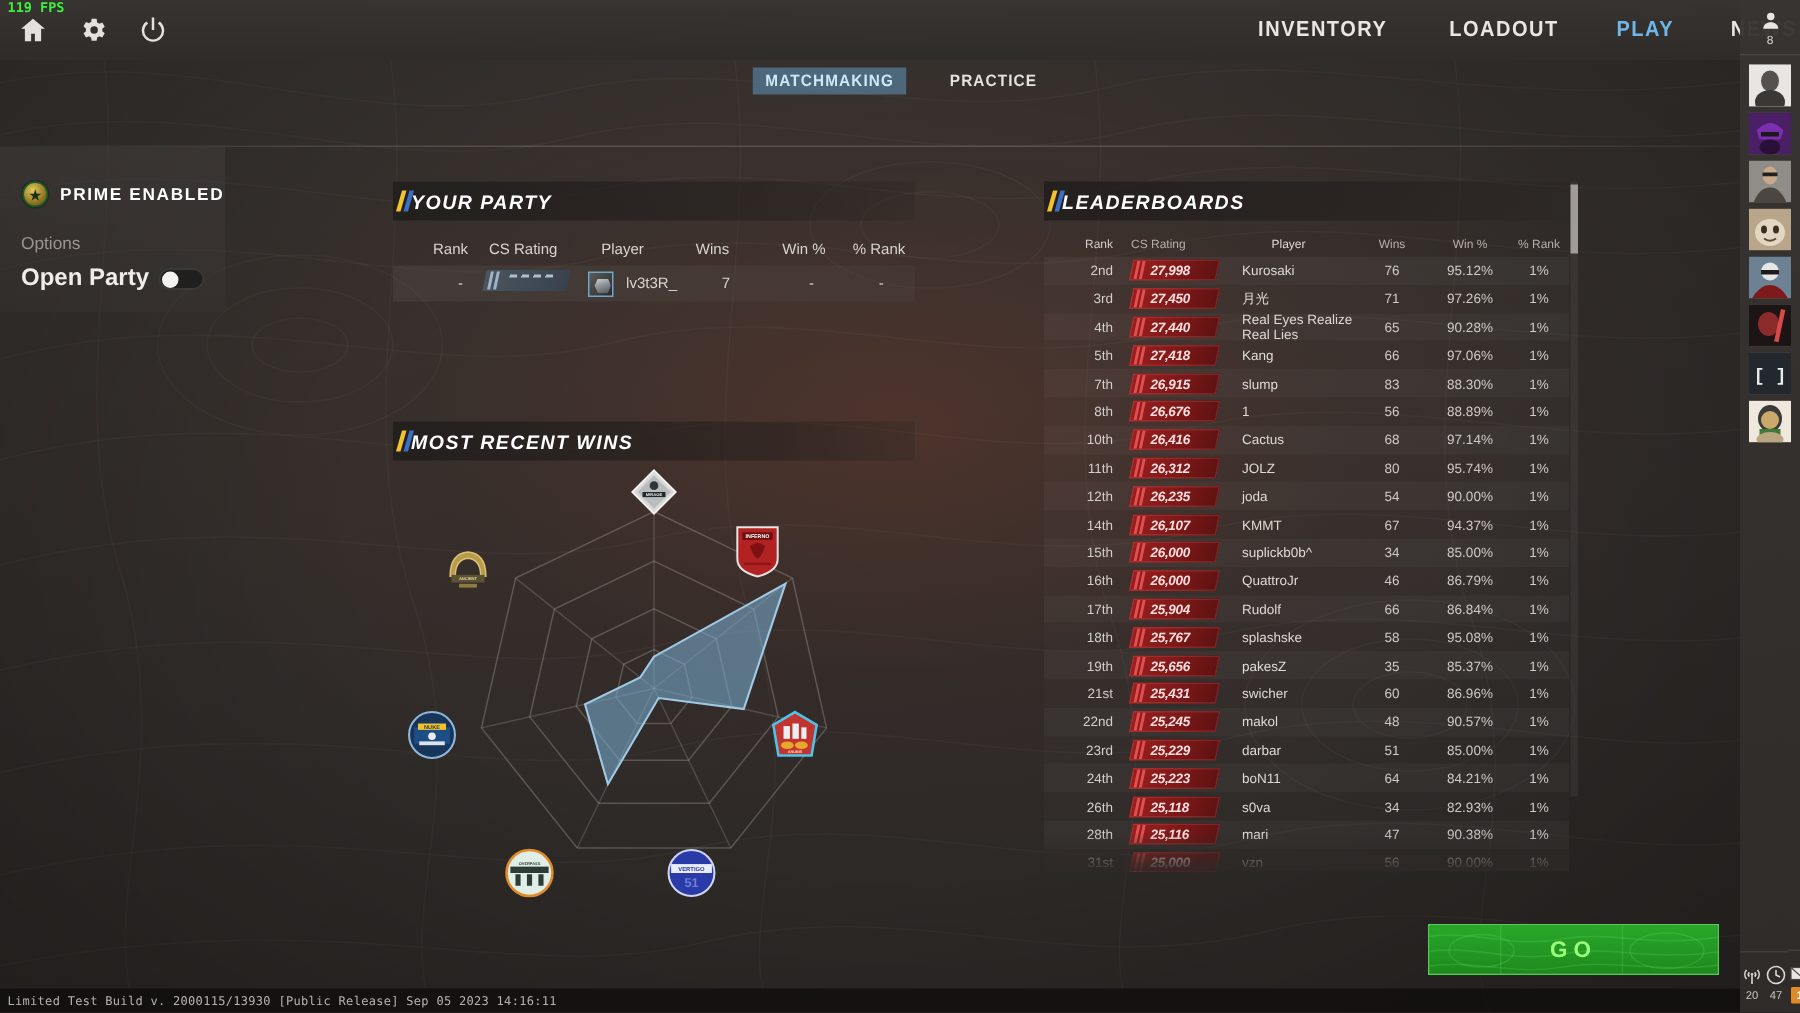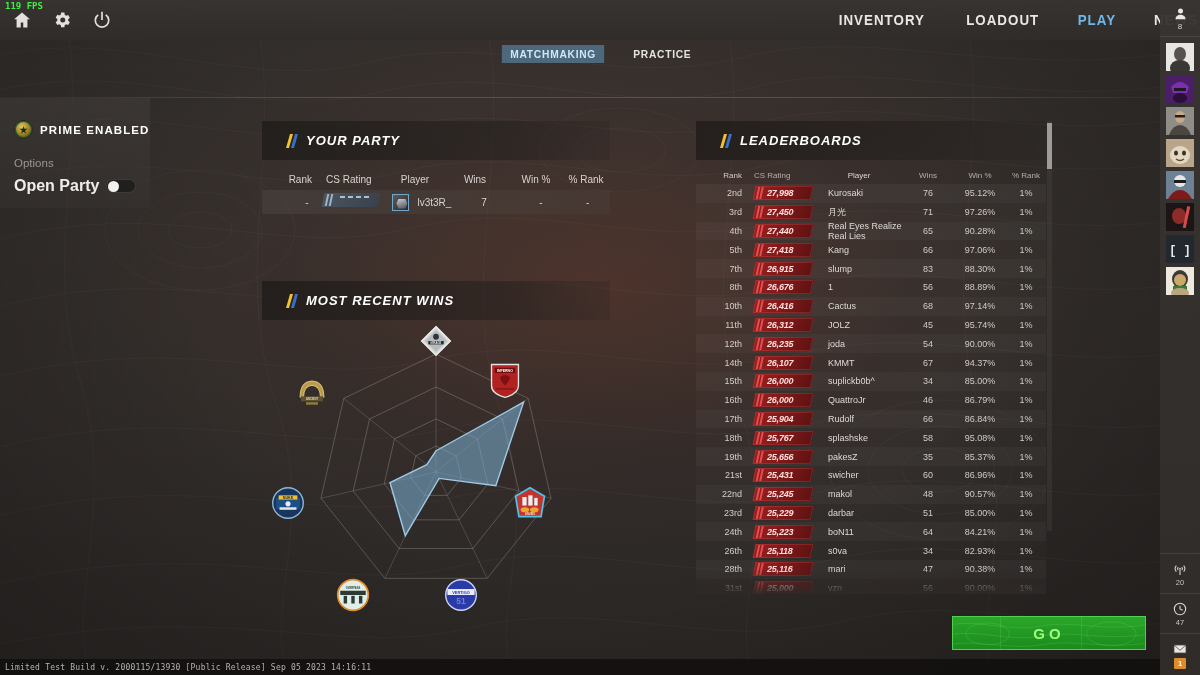--- a/index.html
+++ b/index.html
@@ -118,23 +118,23 @@
     background: rgba(20,20,20,0.6); position: relative; cursor: pointer;
     border: 1px solid rgba(255,255,255,0.12);
   }
   .toggle .knob {
     position: absolute; top: 1px; left: 1px; width: 11px; height: 11px;
     border-radius: 50%; background: #f4f2f0;
   }
 
   
   .panel-head {
-    display: flex; align-items: center; gap: 10px; height: 39px;
+    display: flex; align-items: center; height: 26px;
     background: linear-gradient(90deg, rgba(30,27,25,0.78), rgba(35,31,29,0.55) 70%, rgba(40,35,33,0.25));
-    padding-left: 26px;
+    padding-left: 4px;
   }
   .slashes { display: flex; gap: 2px; transform: skewX(-16deg); }
   .slash { width: 3px; height: 14px; }
   .slash.y { background: #f2c12e; }
   .slash.b { background: #3a6fc4; }
   .panel-title {
     font-size: 13px; font-weight: bold; font-style: italic; letter-spacing: 1px;
     color: #ffffff;
   }
 
@@ -271,21 +271,21 @@
     border-bottom: 1px solid rgba(255,255,255,0.09);
   }
   .friend-count svg { width: 15px; height: 15px; fill: #e9e6e3; }
   .friend-count .num { font-size: 8px; color: #d8d4d0; }
   .av-list { display: flex; flex-direction: column; align-items: center; gap: 4px; padding-top: 6px; }
   .av {
     width: 28px; height: 28px; background: #4a4744;
     position: relative; overflow: hidden;
   }
   .rb-bottom {
-    margin-top: auto; display: flex; flex-direction: column; align-items: center;
+    margin-top: auto; display: flex; align-items: center;
     width: 100%;
   }
   .rb-item {
     width: 100%; padding: 7px 0 6px; display: flex; flex-direction: column;
     align-items: center; gap: 1px; border-top: 1px solid rgba(255,255,255,0.09);
     cursor: pointer;
   }
   .rb-item svg { width: 16px; height: 16px; fill: none; stroke: #ddd9d5; stroke-width: 1.6; }
   .rb-item .lbl { font-size: 7.5px; color: #c9c5c1; }
   .badge-orange {
@@ -632,21 +632,21 @@
             <div class="l-wins">68</div>
             <div class="l-winp">97.14%</div>
             <div class="l-prank">1%</div>
           </div>
           <div class="lb-row">
             <div class="l-rank">11th</div>
             <div class="l-rating"><span class="rating-chip">
                 <span>26,312</span>
               </span></div>
             <div class="l-player">JOLZ</div>
-            <div class="l-wins">45</div>
+            <div class="l-wins">80</div>
             <div class="l-winp">95.74%</div>
             <div class="l-prank">1%</div>
           </div>
           <div class="lb-row">
             <div class="l-rank">12th</div>
             <div class="l-rating"><span class="rating-chip">
                 <span>26,235</span>
               </span></div>
             <div class="l-player">joda</div>
             <div class="l-wins">54</div>

